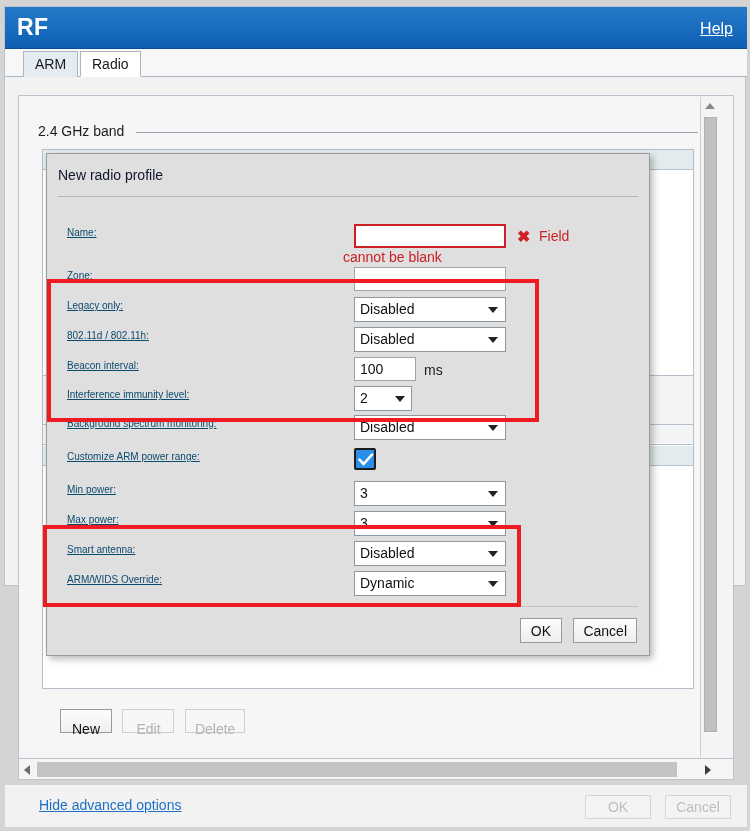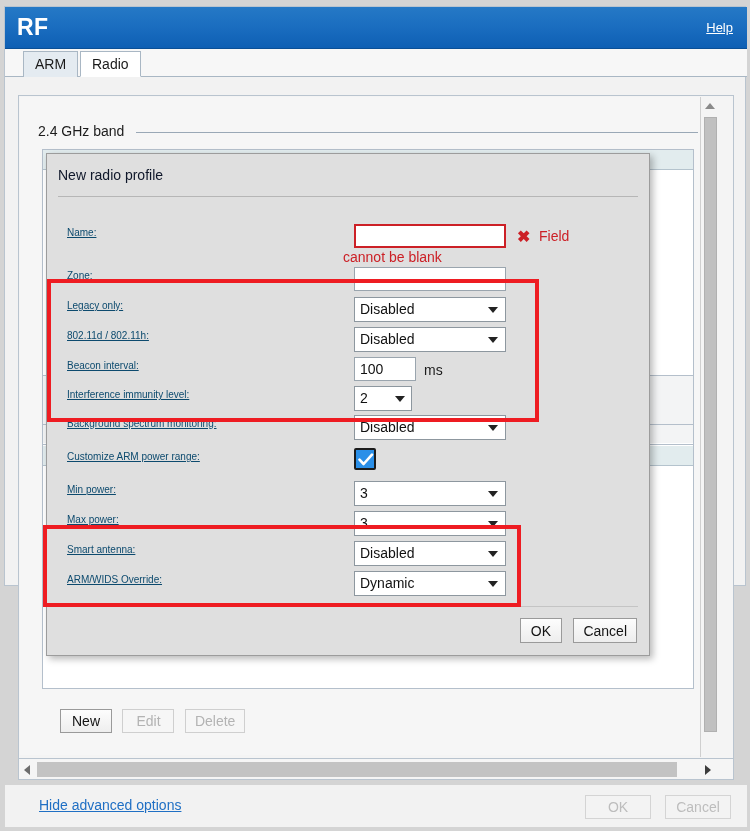--- a/index.html
+++ b/index.html
@@ -32,21 +32,21 @@
     background: linear-gradient(to bottom, #2579c6 0%, #1b6ec0 45%, #0e5fb4 100%);
     border-bottom: 1px solid #0a4f96;
   }
   .titlebar .title {
     position: absolute; left: 12px; top: 7px;
     font-size: 23px; font-weight: bold; color: #ffffff;
     letter-spacing: .5px;
   }
   .titlebar .help {
     position: absolute; right: 14px; top: 13px;
-    font-size: 13px; color: #ffffff;
+    font-size: 16px; color: #ffffff;
     text-decoration: underline; cursor: pointer;
   }
 
   
   .tabstrip {
     position: absolute; left: 0; top: 42px;
     width: 742px; height: 28px;
     background: #f7f7f7;
   }
   .tabstrip .tabline {
@@ -112,21 +112,21 @@
   .bgtable .shade {
     position: absolute; left: 0; width: 650px;
     background: #f3f4f5;
   }
 
   
   .btnrow { position: absolute; left: 40px; top: 612px; }
   .btn {
     display: inline-block;
     height: 24px; line-height: 23px;
-    min-width: 52px; padding: 0 9px;
+    min-width: 52px; padding: 8px 9px;
     font-size: 14px; color: #141414;
     text-align: center;
     background: linear-gradient(to bottom, #fdfdfd, #eeeeee);
     border: 1px solid #9a9a9a;
     margin-right: 6px;
     cursor: pointer;
   }
   .btn.disabled { color: #b3b3b3; border-color: #cfcfcf;
                   background: #f6f6f6; cursor: default; }
 

